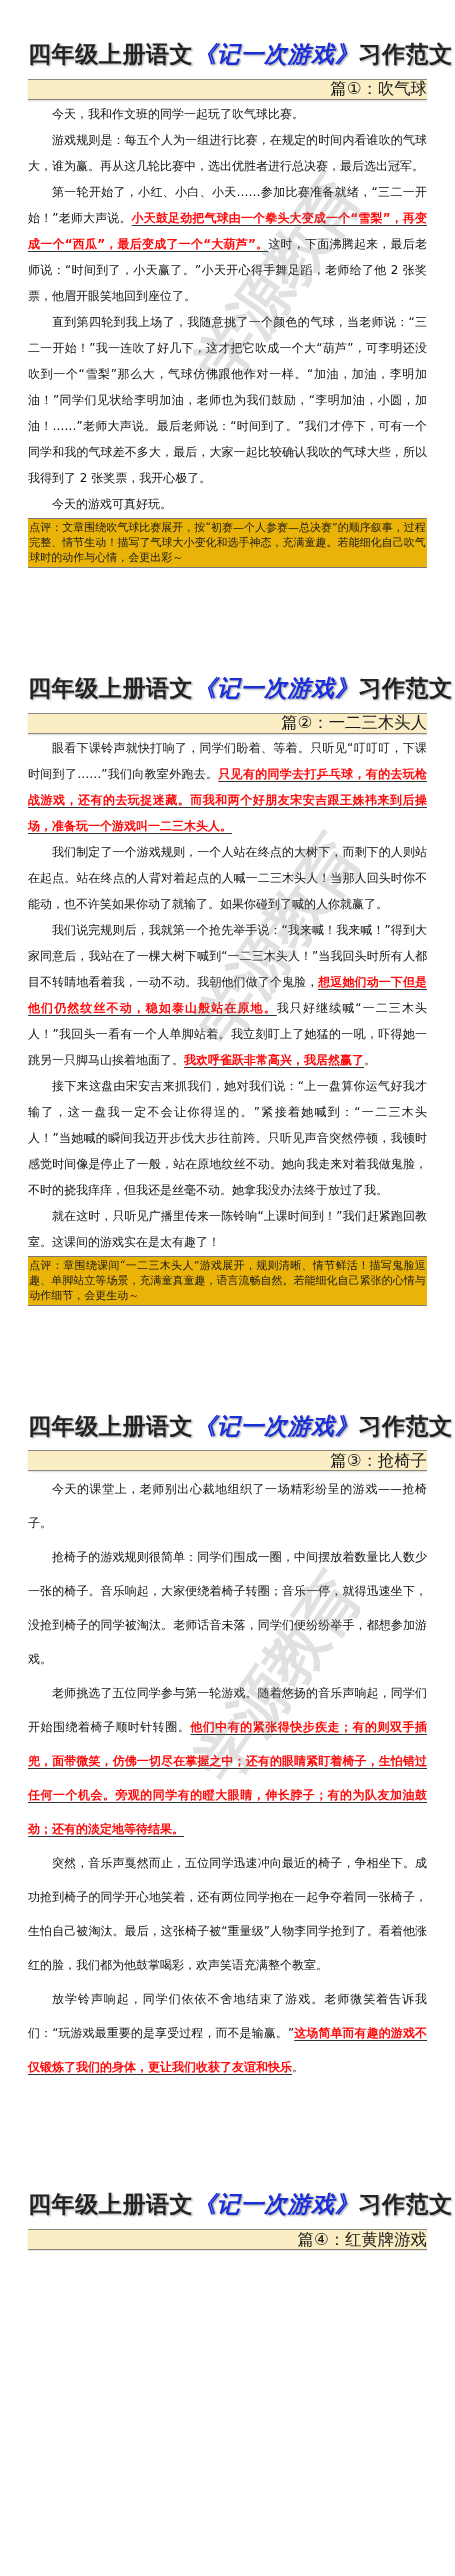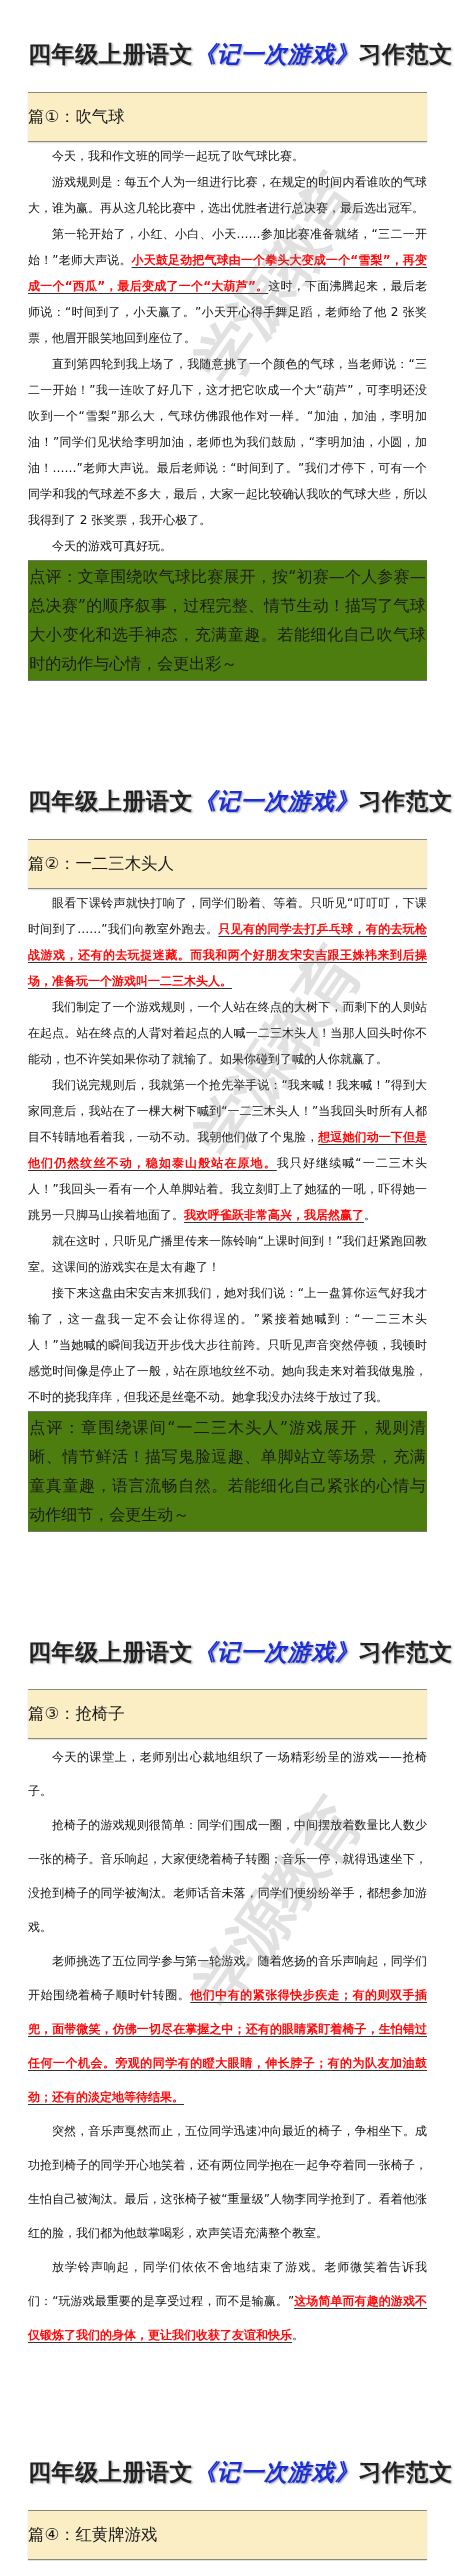--- a/index.html
+++ b/index.html
@@ -23,52 +23,51 @@
     padding-top: 39px;
     padding-bottom: 8.9px;
     white-space: nowrap;
     font-family: Liberation Mono, monospace;
   }
   .doc-title .blue { color: #1a2fd8; font-style: italic; }
   .section-band {
     background: #fbeec4;
     border-top: 1.3px solid #8a8a7a;
     border-bottom: 1.3px solid #8a8a7a;
-    height: 50px;
+    height: 21px;
     display: flex;
     align-items: center;
-    justify-content: flex-start;
+    justify-content: flex-end;
     font-size: 16.4px;
     color: #1a1a1a;
     box-shadow: 0 1.3px 1.3px rgba(0,0,0,0.15);
-    margin-top: 13px;
   }
   .body-text {
     font-size: 12px;
     line-height: 26px;
     text-align: justify;
     color: #111;
     padding-top: 1px;
   }
   .body-text.loose { line-height: 34px; }
   .body-text p { text-indent: 2em; }
   .hl {
     color: #ff0a0a;
     font-weight: bold;
     text-decoration: underline;
     text-decoration-color: #333;
     text-underline-offset: 3.2px;
   }
   .comment {
-    background: #4d7c0f;
+    background: #eab308;
     border-top: 1.3px solid #777;
     border-bottom: 1.3px solid #777;
     font-family: "DejaVu Serif", "Liberation Serif", serif;
-    font-size: 16px;
-    line-height: 29px;
+    font-size: 11px;
+    line-height: 15px;
     padding: 1.3px 1.3px;
     color: #1a1a1a;
     text-align: justify;
     margin-top: 1.3px;
   }
   .spacer { height: 66px; }
   .watermark {
     position: absolute;
     font-size: 61px;
     font-weight: bold;
@@ -108,22 +107,22 @@
     <h1 class="doc-title">
       <span>四年级上册语文</span><span class="blue">《记一次游戏》</span><span>习作范文</span>
     </h1>
     <div class="section-band">
       <span class="heading-text">篇②：一二三木头人</span>
     </div>
     <div class="body-text">
           <p><span>眼看下课铃声就快打响了，同学们盼着、等着。只听见“叮叮叮，下课时间到了……”我们向教室外跑去。</span><span class="hl">只见有的同学去打乒乓球，有的去玩枪战游戏，还有的去玩捉迷藏。而我和两个好朋友宋安吉跟王姝祎来到后操场，准备玩一个游戏叫一二三木头人。</span></p>
           <p><span>我们制定了一个游戏规则，一个人站在终点的大树下，而剩下的人则站在起点。站在终点的人背对着起点的人喊一二三木头人！当那人回头时你不能动，也不许笑如果你动了就输了。如果你碰到了喊的人你就赢了。</span></p>
           <p><span>我们说完规则后，我就第一个抢先举手说：“我来喊！我来喊！”得到大家同意后，我站在了一棵大树下喊到“一二三木头人！”当我回头时所有人都目不转睛地看着我，一动不动。我朝他们做了个鬼脸，</span><span class="hl">想逗她们动一下但是他们仍然纹丝不动，稳如泰山般站在原地。</span><span>我只好继续喊“一二三木头人！”我回头一看有一个人单脚站着。我立刻盯上了她猛的一吼，吓得她一跳另一只脚马山挨着地面了。</span><span class="hl">我欢呼雀跃非常高兴，我居然赢了</span><span>。</span></p>
+          <p><span>接下来这盘由宋安吉来抓我们，她对我们说：“上一盘算你运气好我才输了，这一盘我一定不会让你得逞的。”紧接着她喊到：“一二三木头人！”当她喊的瞬间我迈开步伐大步往前跨。只听见声音突然停顿，我顿时感觉时间像是停止了一般，站在原地纹丝不动。她向我走来对着我做鬼脸，不时的挠我痒痒，但我还是丝毫不动。她拿我没办法终于放过了我。</span></p>
           <p><span>就在这时，只听见广播里传来一陈铃响“上课时间到！”我们赶紧跑回教室。这课间的游戏实在是太有趣了！</span></p>
-          <p><span>接下来这盘由宋安吉来抓我们，她对我们说：“上一盘算你运气好我才输了，这一盘我一定不会让你得逞的。”紧接着她喊到：“一二三木头人！”当她喊的瞬间我迈开步伐大步往前跨。只听见声音突然停顿，我顿时感觉时间像是停止了一般，站在原地纹丝不动。她向我走来对着我做鬼脸，不时的挠我痒痒，但我还是丝毫不动。她拿我没办法终于放过了我。</span></p>
         </div>
     <div class="comment">点评：章围绕课间“一二三木头人”游戏展开，规则清晰、情节鲜活！描写鬼脸逗趣、单脚站立等场景，充满童真童趣，语言流畅自然。若能细化自己紧张的心情与动作细节，会更生动～</div>
     <div class="spacer"></div>
   <div class="watermark" style="left: 133px; top: 266px;">学源教育</div>
       </section>
 
   <section class="article">
     <h1 class="doc-title">
       <span>四年级上册语文</span><span class="blue">《记一次游戏》</span><span>习作范文</span>
     </h1>

